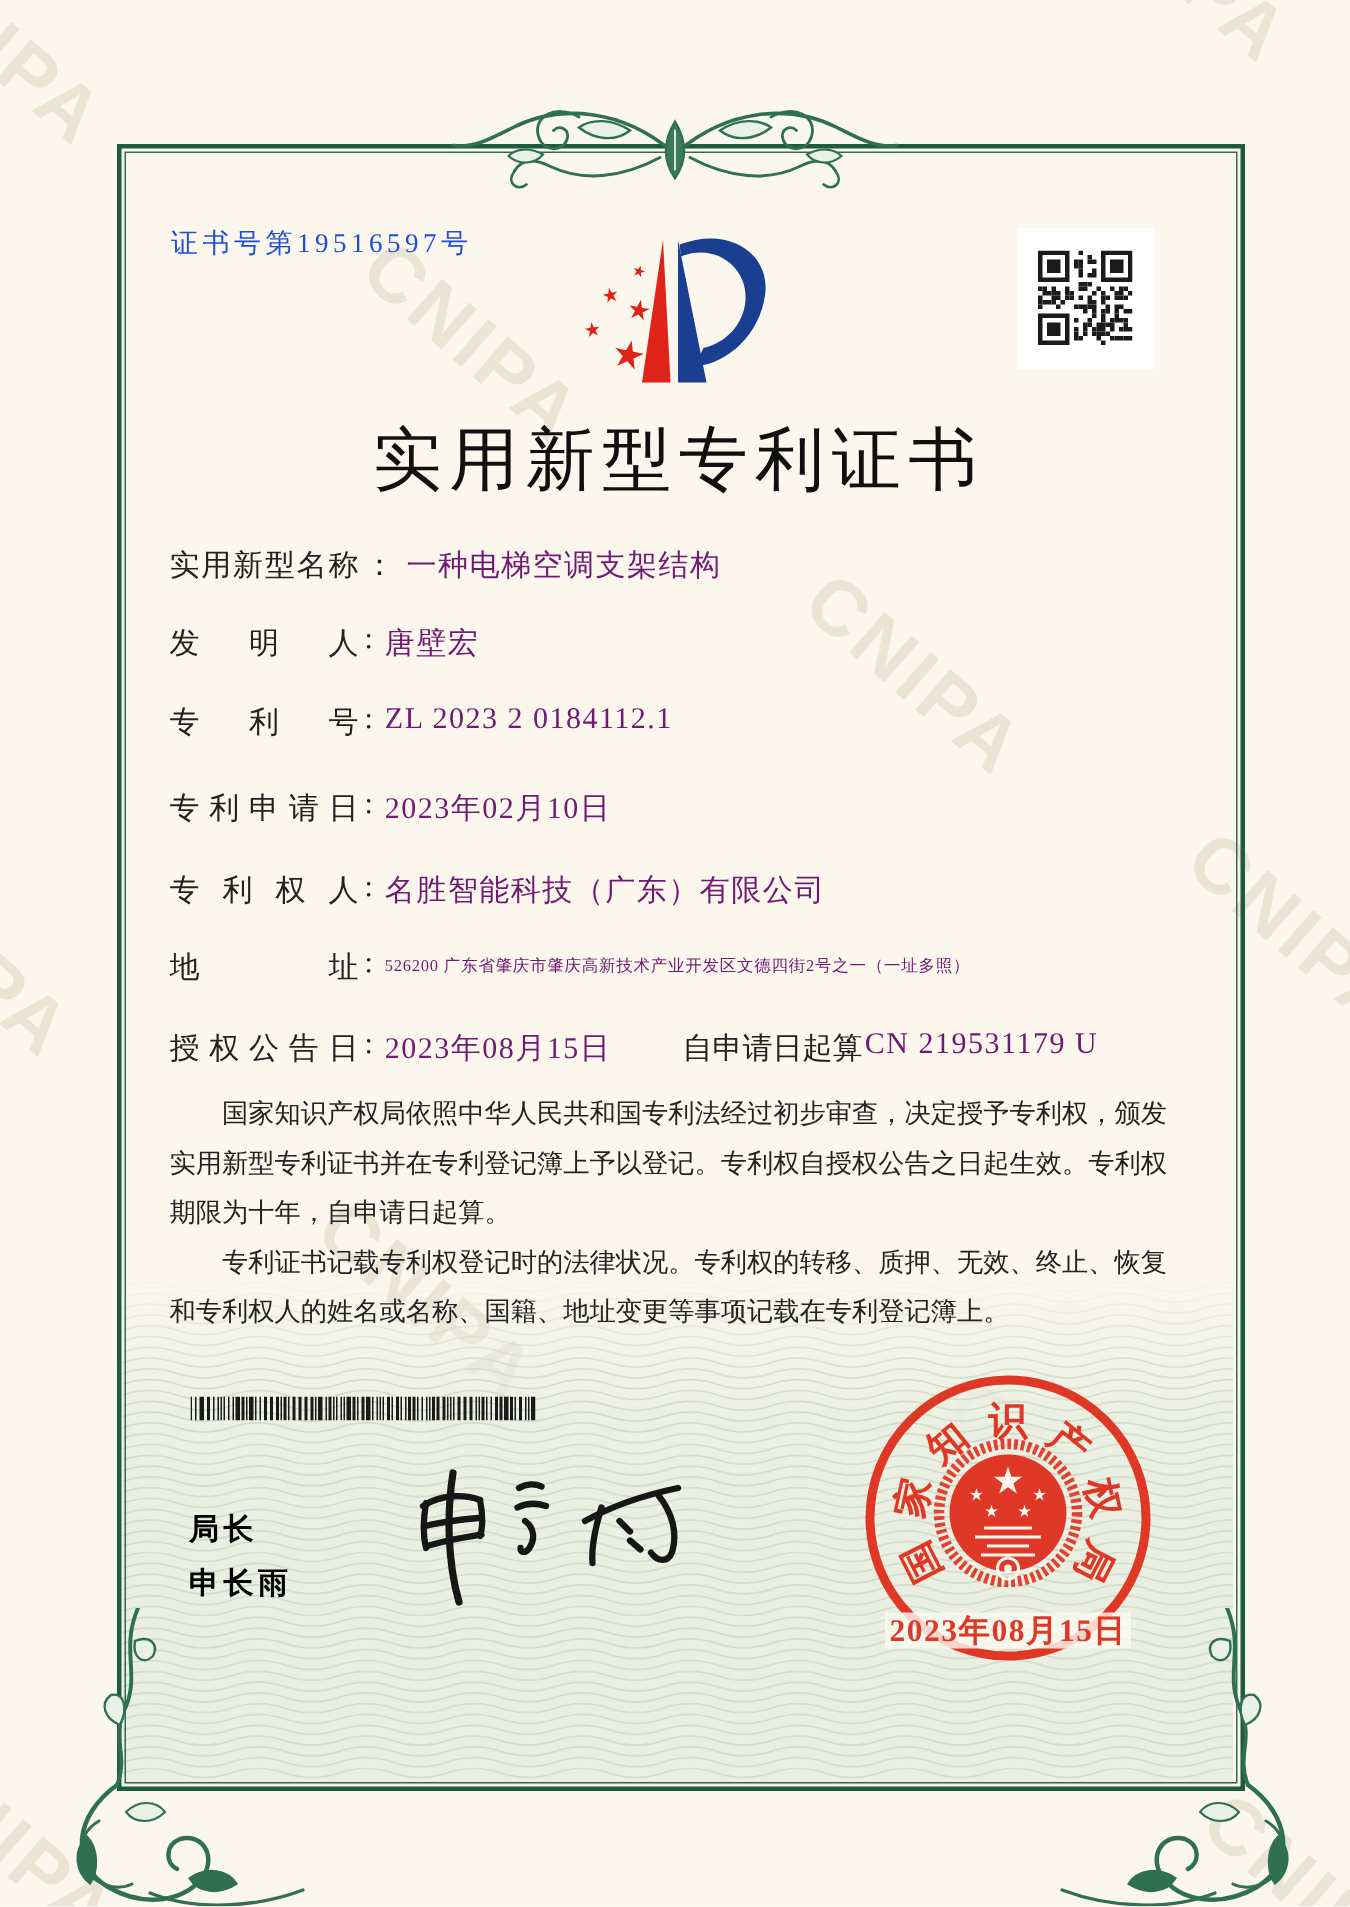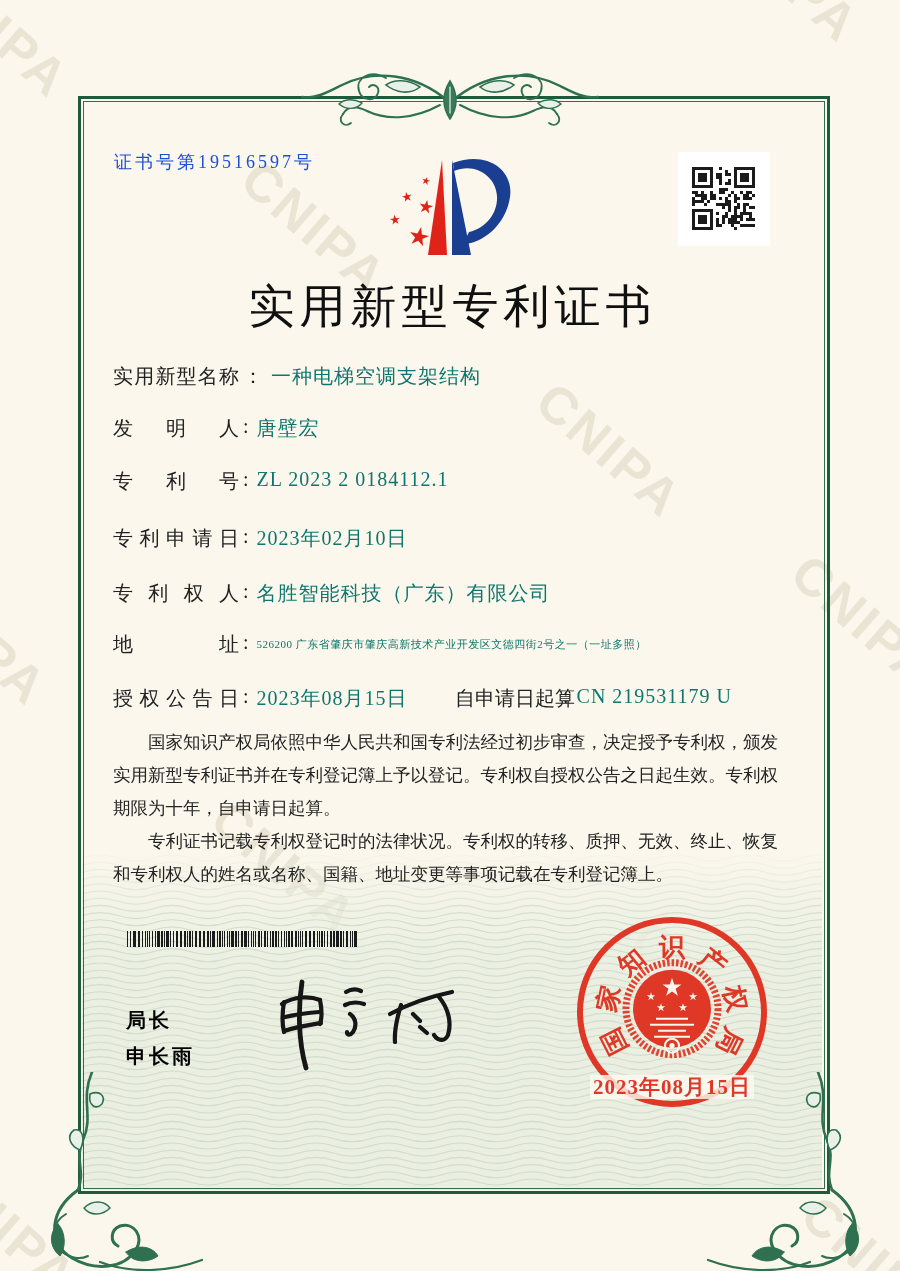--- a/index.html
+++ b/index.html
@@ -36,21 +36,21 @@
     font-size:46px; font-weight:400; letter-spacing:5px; text-indent:5px; color:#101010;
   }
   
   .fields { position:absolute; left:113px; top:363px; width:700px; font-size:20px; z-index:5; }
   .frow { position:absolute; left:0; white-space:nowrap; }
   .flabel {
     display:inline-block; width:126px; text-align:justify; text-align-last:justify;
     vertical-align:top; color:#222;
   }
   .fcolon { display:inline-block; margin:0 8px 0 4px; vertical-align:top; }
-  .fvalue { display:inline-block; vertical-align:top; color:#0f766e; letter-spacing:1px; }
+  .fvalue { display:inline-block; vertical-align:top; color:#701a75; letter-spacing:1px; }
   .fvalue.addr { white-space:normal; width:490px; font-size:11px; line-height:26px; letter-spacing:.5px; }
   .pair2 { position:absolute; left:342px; top:0; white-space:nowrap; }
   .pair2 .flabel { width:104px; }
   
   .body-text { position:absolute; left:113px; top:726px; width:678px; z-index:5;
     font-size:17.5px; line-height:33px; color:#232323; }
   .body-text p { margin:0; text-indent:2em; }
   
   .barcode { position:absolute; left:127px; top:931px; z-index:5; }
   .director { position:absolute; left:126px; top:1002px; z-index:5;

